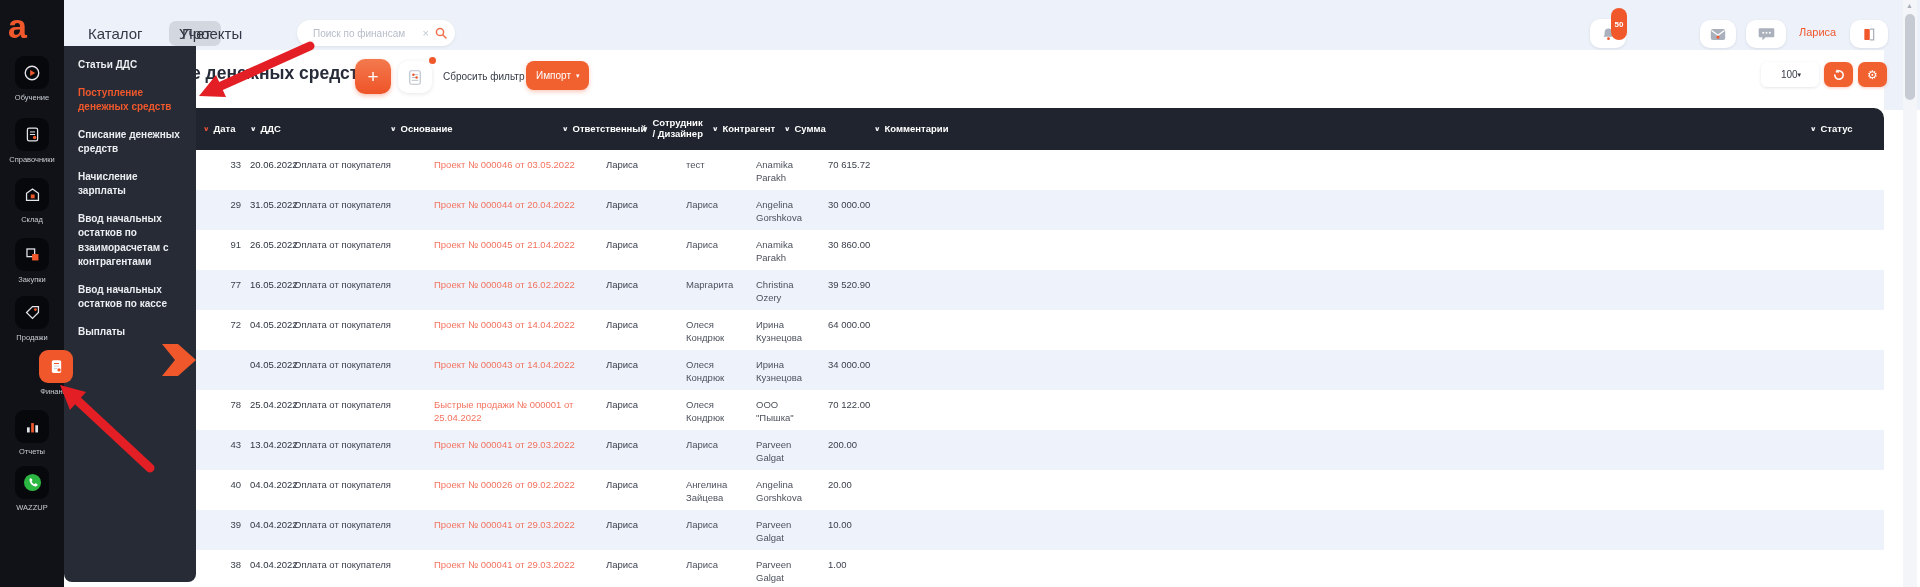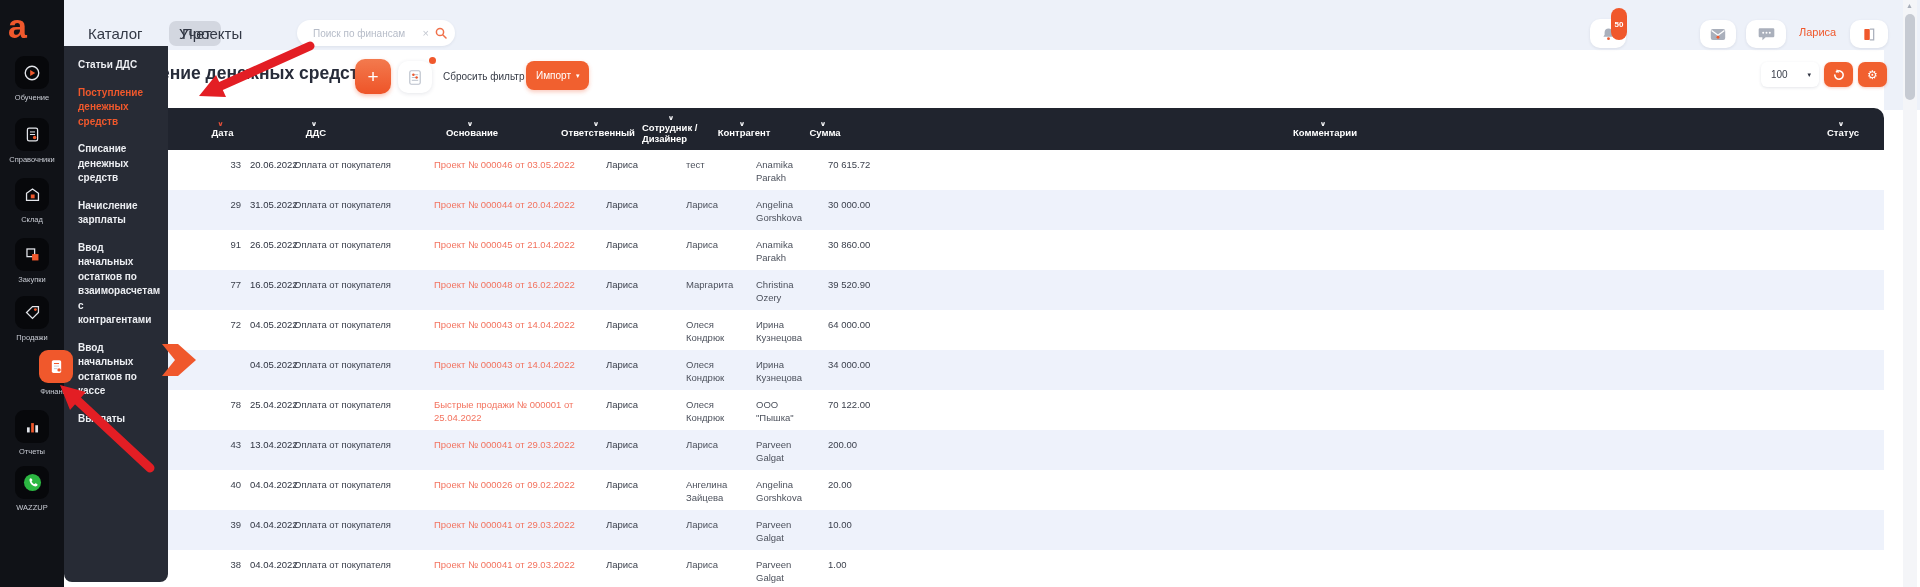--- a/index.html
+++ b/index.html
@@ -41,34 +41,34 @@
            background:linear-gradient(180deg,#f37a4e,#ee5428);color:#fff;font-size:19px;display:flex;align-items:center;
            justify-content:center;box-shadow:0 2px 4px rgba(238,84,40,.35);}
   .btn-filterdoc{position:absolute;left:398px;top:61px;width:34px;height:32px;border-radius:10px;background:#fff;z-index:2;
            box-shadow:0 1px 4px rgba(40,50,80,.12);display:flex;align-items:center;justify-content:center;cursor:pointer;}
   .filter-dot{position:absolute;left:429px;top:57px;width:7px;height:7px;border-radius:50%;background:#f0582c;z-index:3;}
   .reset-filter{position:absolute;left:443px;top:71px;font-size:10px;color:#363b46;z-index:2;cursor:pointer;}
   .btn-import{position:absolute;left:526px;top:61px;height:29px;padding:0 10px;border-radius:8px;background:#f1602f;
            color:#fff;font-size:10px;display:flex;align-items:center;gap:5px;z-index:2;cursor:pointer;
            box-shadow:0 2px 4px rgba(238,84,40,.3);}
   .pagesize{position:absolute;left:1761px;top:62px;width:58px;height:25px;background:#fff;border-radius:6px;z-index:5;
-           box-shadow:0 1px 3px rgba(40,50,80,.12);display:flex;align-items:center;justify-content:space-between;
+           box-shadow:0 1px 3px rgba(40,50,80,.12);display:flex;align-items:center;justify-content:center;
            padding:0 8px 0 10px;box-sizing:border-box;font-size:10px;color:#3c414d;cursor:pointer;}
   .pagesize .caret{font-size:7px;color:#2e3340;}
   .btn-sq{position:absolute;width:29px;height:25px;border-radius:7px;background:#f1602f;color:#fff;z-index:5;
           display:flex;align-items:center;justify-content:center;cursor:pointer;box-shadow:0 1px 3px rgba(238,84,40,.3);}
   .btn-refresh{left:1824px;top:62px;}
   .btn-gear{left:1858px;top:62px;font-size:12px;}
 
   
   .table-wrap{position:absolute;left:64px;top:108px;width:1820px;z-index:1;
     --cols:139px 47px 140px 172px 80px 70px 72px 90px 1fr 100px;}
   .thead{display:grid;grid-template-columns:var(--cols);background:#20242e;border-radius:10px 10px 0 0;height:42px;
          align-items:center;color:#fff;}
-  .th{font-size:9.5px;font-weight:600;display:flex;align-items:center;line-height:1.15;padding-right:8px;cursor:pointer;flex-direction:column;}
+  .th{font-size:9.5px;font-weight:600;display:flex;align-items:center;line-height:1.15;padding-right:8px;cursor:pointer;}
   .th .chev{color:#f5f6f8;font-size:8px;margin-right:4px;transform:scaleY(.8);}
   .th.sorted .chev{color:#e8503a;}
   .th-status{padding-left:26px;}
   .tr{display:grid;grid-template-columns:var(--cols);align-items:start;min-height:40px;box-sizing:border-box;
       padding:8px 0 4px;background:#fff;cursor:pointer;margin-left:44px;}
   .tr:nth-child(even){background:#eef2fb;}
   .td{font-size:9.5px;line-height:1.4;color:#3c414d;padding-right:10px;}
   .td-id{text-align:right;padding-right:6px;color:#3c414d;}
   .td-date{padding-left:3px;white-space:nowrap;color:#2e3340;}
   .td-basis{color:#f3735f;}
@@ -77,21 +77,21 @@
   
   .sidebar{position:absolute;left:0;top:0;width:64px;height:587px;background:#101217;z-index:30;}
   .logo{width:64px;height:50px;display:flex;align-items:center;justify-content:flex-start;}
   .logo span{font-size:34px;font-weight:bold;color:#f0582c;line-height:1;margin:2px 0 0 8px;}
   .side-item{position:absolute;left:0;width:64px;display:flex;flex-direction:column;align-items:center;cursor:pointer;}
   .tile{width:34px;height:33px;border-radius:9px;background:#07080b;display:flex;align-items:center;justify-content:center;}
   .side-item.active .tile{background:#f0582c;}
   .side-label{font-size:7.5px;color:#c9ccd4;margin-top:4px;text-align:center;}
 
   
-  .menu{position:absolute;left:64px;top:46px;width:104px;height:536px;background:#272b35;z-index:20;
+  .menu{position:absolute;left:64px;top:46px;width:132px;height:536px;background:#272b35;z-index:20;
         padding:12px 14px;box-sizing:border-box;border-radius:0 0 8px 8px;}
   .menu-item{font-size:10px;line-height:1.45;color:#eceef2;font-weight:600;margin-bottom:13px;cursor:pointer;}
   .menu-item.active{color:#f0582c;}
 
   .menu-pointer{position:absolute;left:162px;top:344px;z-index:25;}
 
   
   .scroll-track{position:absolute;left:1903px;top:0;width:14px;height:587px;background:#f4f5f8;z-index:40;}
   .scroll-up{position:absolute;left:1906px;top:2px;font-size:7px;color:#a7adb8;z-index:41;}
   .scroll-thumb{position:absolute;left:1905px;top:14px;width:10px;height:86px;border-radius:5px;background:#c6cad2;z-index:41;cursor:pointer;}

